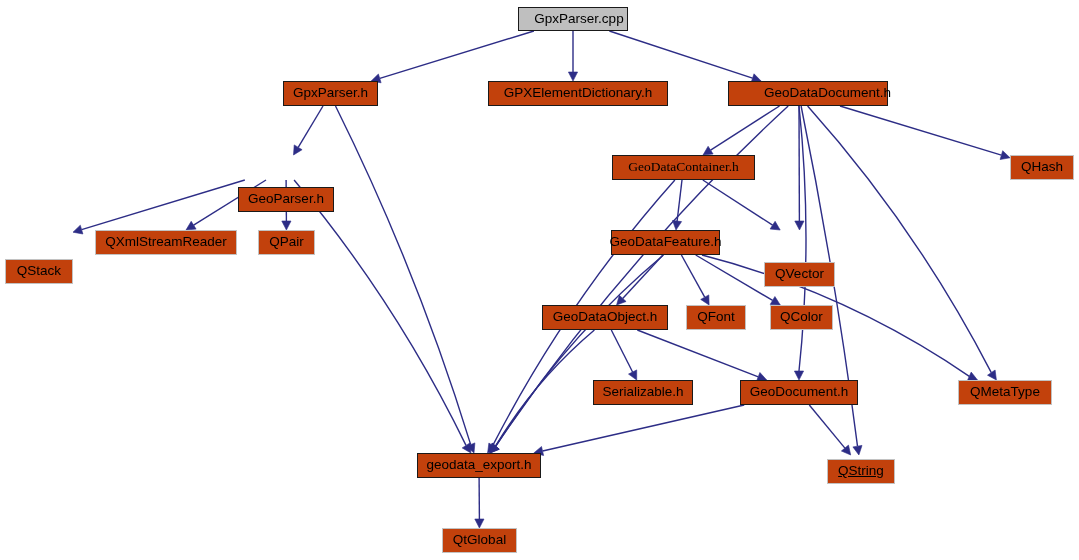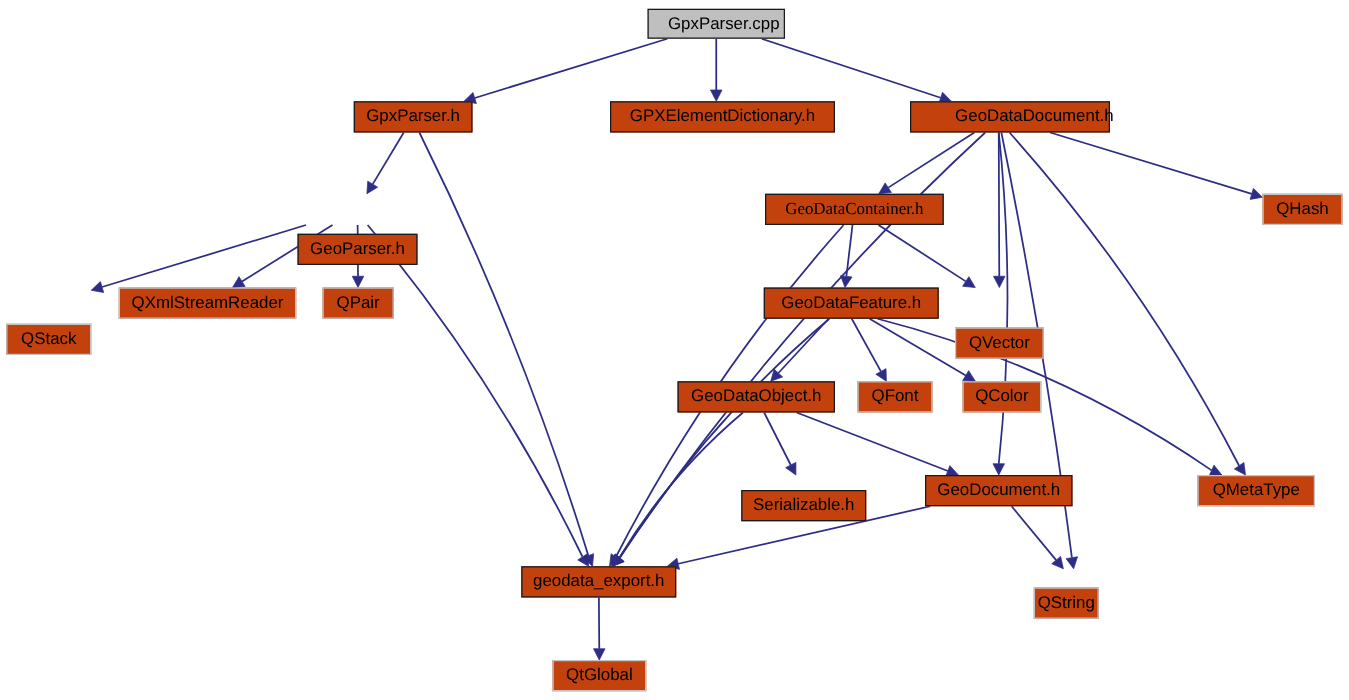--- a/index.html
+++ b/index.html
@@ -152,47 +152,47 @@
       </div>
       <div class="node external" style="left: 5px; top: 230px; width: 68px; height: 25px; margin-top: 29px;">
         <span class="node-label">QStack</span>
       </div>
       <div class="node external" style="left: 95px; top: 230px; width: 142px; height: 25px;">
         <span class="node-label">QXmlStreamReader</span>
       </div>
       <div class="node external" style="left: 258px; top: 230px; width: 57px; height: 25px;">
         <span class="node-label">QPair</span>
       </div>
-      <div class="node internal" style="left: 611px; top: 230px; width: 140px; height: 25px;">
+      <div class="node internal" style="left: 611px; top: 230px; width: 109px; height: 25px;">
         <span class="node-label">GeoDataFeature.h</span>
       </div>
       <div class="node external" style="left: 764px; top: 230px; width: 71px; height: 25px; margin-top: 32px;">
         <span class="node-label">QVector</span>
       </div>
       <div class="node internal" style="left: 542px; top: 305px; width: 126px; height: 25px;">
         <span class="node-label">GeoDataObject.h</span>
       </div>
       <div class="node external" style="left: 686px; top: 305px; width: 60px; height: 25px;">
         <span class="node-label">QFont</span>
       </div>
       <div class="node external" style="left: 770px; top: 305px; width: 63px; height: 25px;">
         <span class="node-label">QColor</span>
       </div>
-      <div class="node internal" style="left: 593px; top: 380px; width: 100px; height: 25px; margin-top: 12px;">
+      <div class="node internal" style="left: 593px; top: 380px; width: 100px; height: 25px;">
         <span class="node-label">Serializable.h</span>
       </div>
       <div class="node internal" style="left: 740px; top: 380px; width: 118px; height: 25px;">
         <span class="node-label">GeoDocument.h</span>
       </div>
       <div class="node external" style="left: 958px; top: 380px; width: 94px; height: 25px;">
         <span class="node-label">QMetaType</span>
       </div>
       <div class="node internal" style="left: 417px; top: 453px; width: 124px; height: 25px;">
         <span class="node-label">geodata_export.h</span>
       </div>
-      <div class="node external" style="left: 827px; top: 470px; width: 52px; height: 25px;">
+      <div class="node external" style="left: 827px; top: 459px; width: 68px; height: 25px; text-decoration: underline;">
         <span class="node-label">QString</span>
       </div>
       <div class="node external" style="left: 442px; top: 528px; width: 75px; height: 25px;">
         <span class="node-label">QtGlobal</span>
       </div>
     </div>
 </div>
 
 </body></html>

